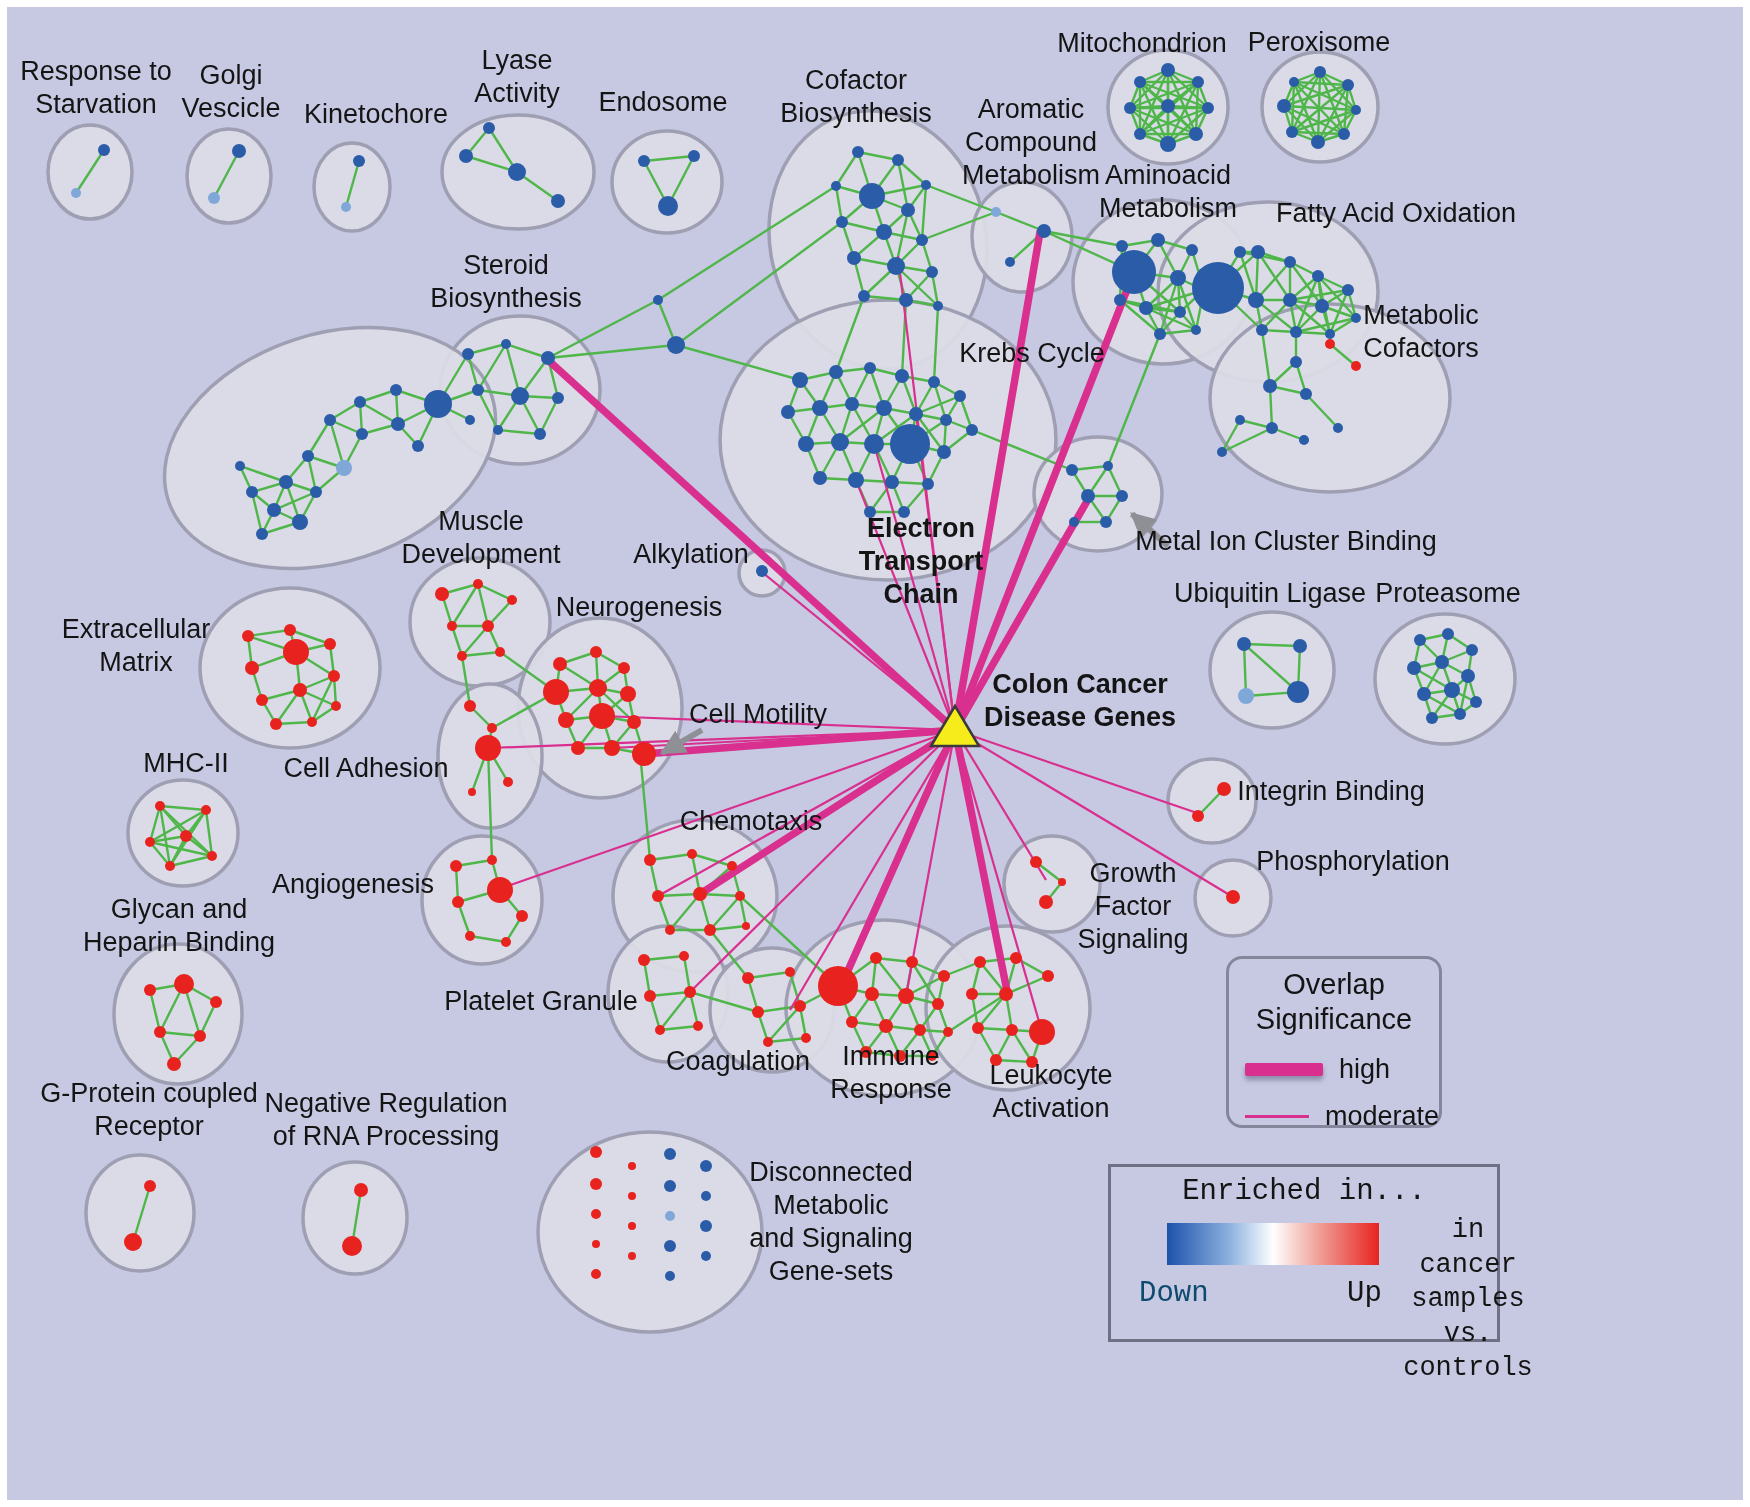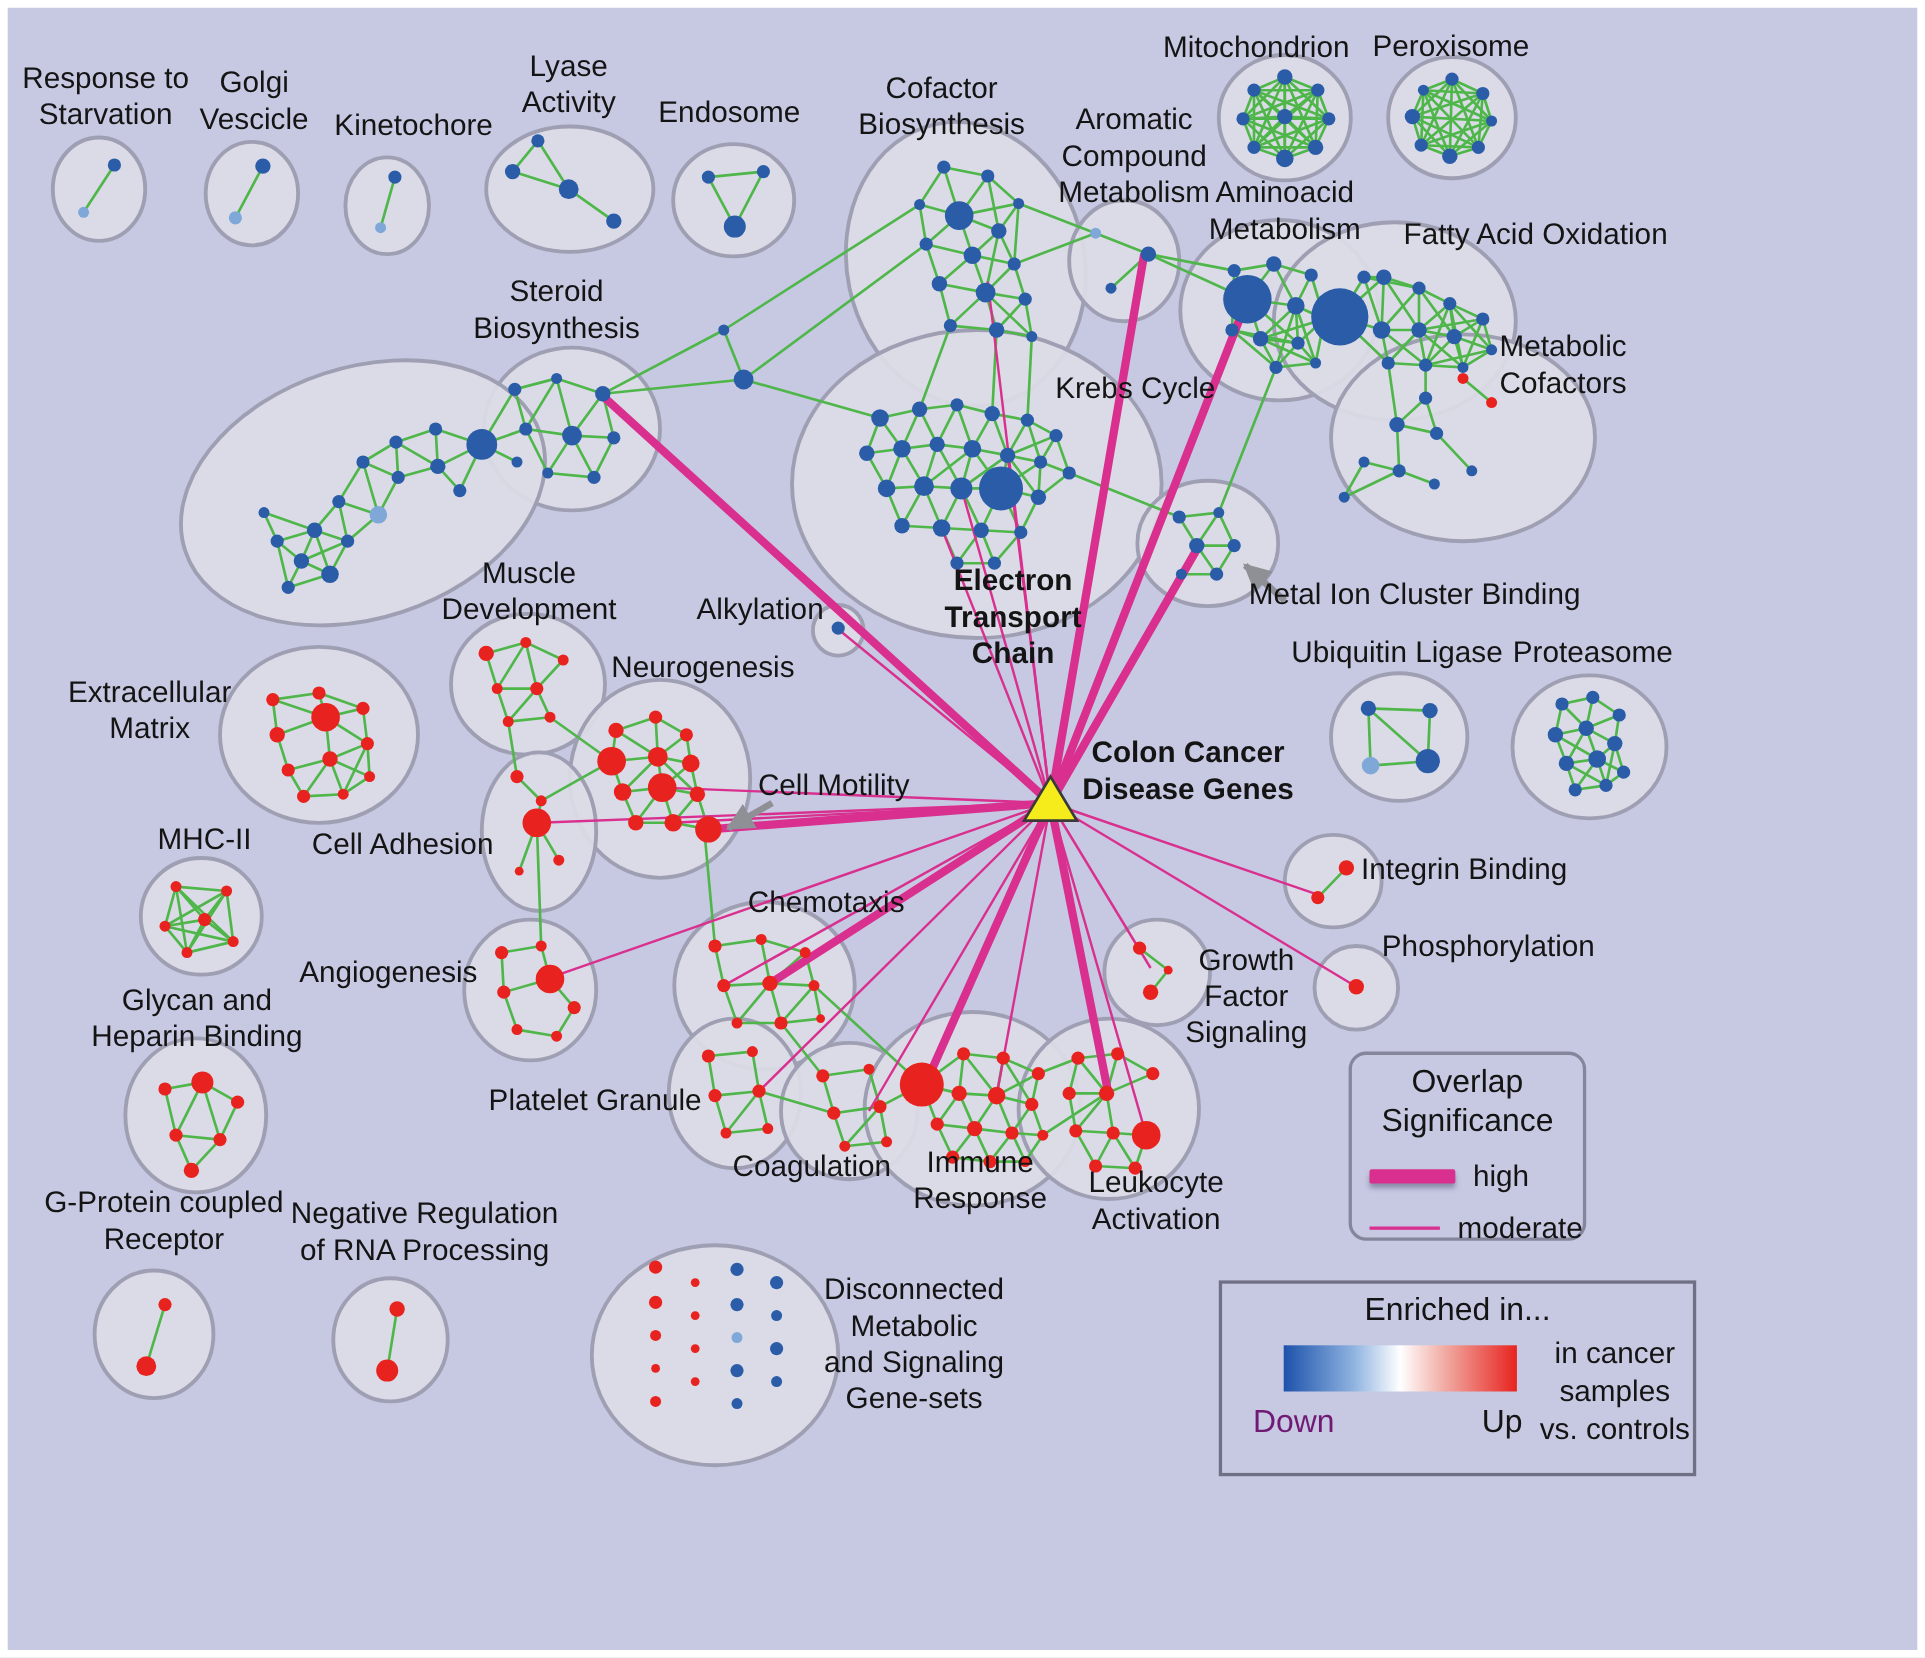--- a/index.html
+++ b/index.html
@@ -13,25 +13,25 @@
   }
   
   .legend-overlap{position:absolute;left:1226px;top:956px;width:216px;height:172px;
     border:3px solid #85859c;border-radius:16px;box-sizing:border-box;}
   .legend-title{margin-top:8px;text-align:center;font-size:29px;line-height:1.22;white-space:pre-line;color:#141414;}
   .legend-row{display:flex;align-items:center;gap:16px;margin:16px 0 0 16px;}
   .swatch-high{display:inline-block;width:78px;height:13px;border-radius:2px;box-shadow:0 4px 5px rgba(90,90,120,.55);}
   .swatch-moderate{display:inline-block;width:78px;height:3px;}
   .legend-item-label{font-size:27px;color:#141414;}
   
-  .legend-enriched{position:absolute;left:1108px;top:1164px;width:434px;height:178px;
-    border:3px solid #6f6f85;box-sizing:border-box;}
+  .legend-enriched{position:absolute;left:1108px;top:1164px;width:392px;height:178px;
+    border:3px solid #6f6f85;box-sizing:border-box;font-family:Liberation Mono, monospace;}
   .enriched-title{text-align:center;margin-top:8px;font-size:29px;color:#141414;}
   .enriched-bar{position:absolute;left:56px;top:56px;width:212px;height:42px;}
-  .enriched-down{position:absolute;left:28px;top:110px;font-size:29px;color:#701a75;}
+  .enriched-down{position:absolute;left:28px;top:110px;font-size:29px;color:#0c4a6e;}
   .enriched-up{position:absolute;left:236px;top:110px;font-size:29px;color:#141414;}
   .enriched-caption{position:absolute;left:286px;top:46px;width:142px;text-align:center;
     font-size:27px;line-height:1.28;white-space:pre-line;color:#141414;}
 </style>
 </head>
 <body>
 
 <div id="canvas">
   <svg id="net-svg" width="1750" height="1507" viewBox="0 0 1750 1507">
       <defs>

